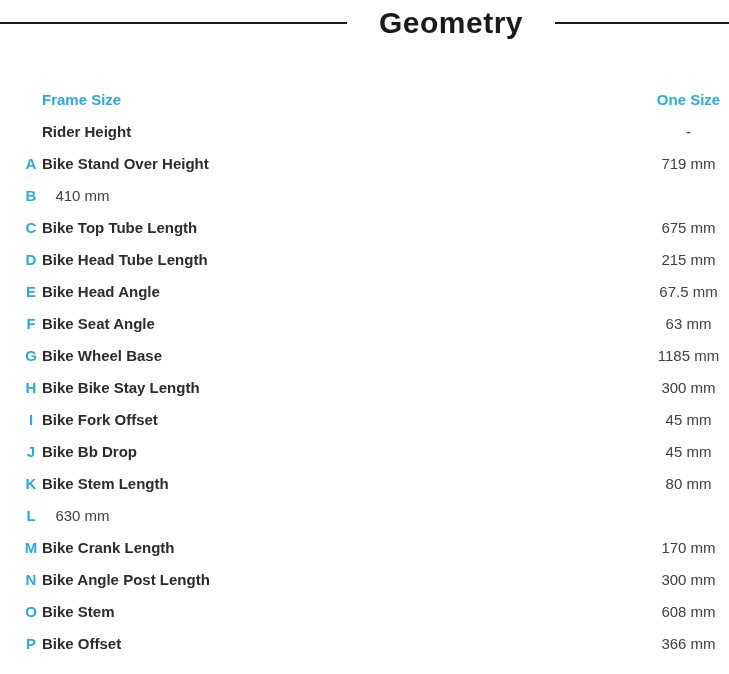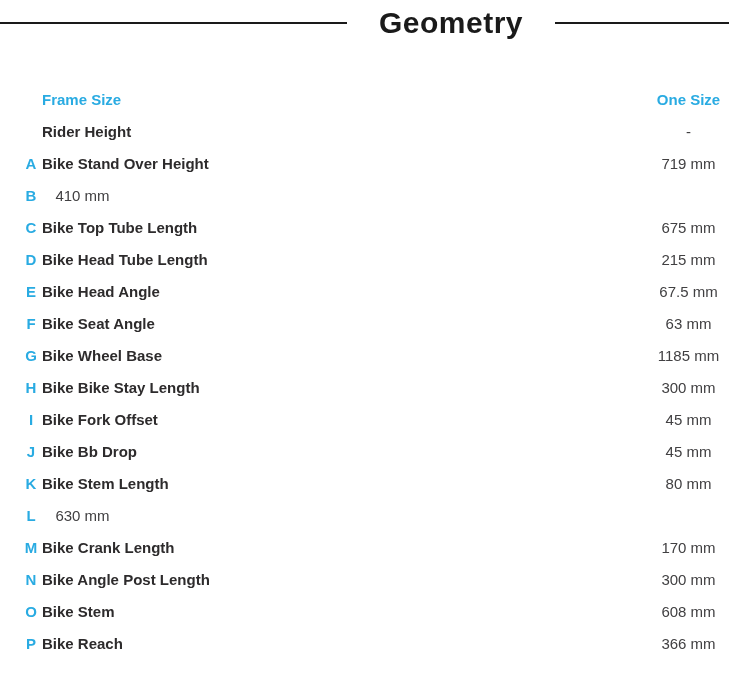--- a/index.html
+++ b/index.html
@@ -163,19 +163,19 @@
           <span class="label">Bike Angle Post Length</span>
           <span class="value">300 mm</span>
         </div>
         <div class="row">
           <span class="letter">O</span>
           <span class="label">Bike Stem</span>
           <span class="value">608 mm</span>
         </div>
         <div class="row">
           <span class="letter">P</span>
-          <span class="label">Bike Reach</span>
+          <span class="label">Bike Offset</span>
           <span class="value">366 mm</span>
         </div>
       </div>
   </div>
 
 </div>
 
 </body></html>

